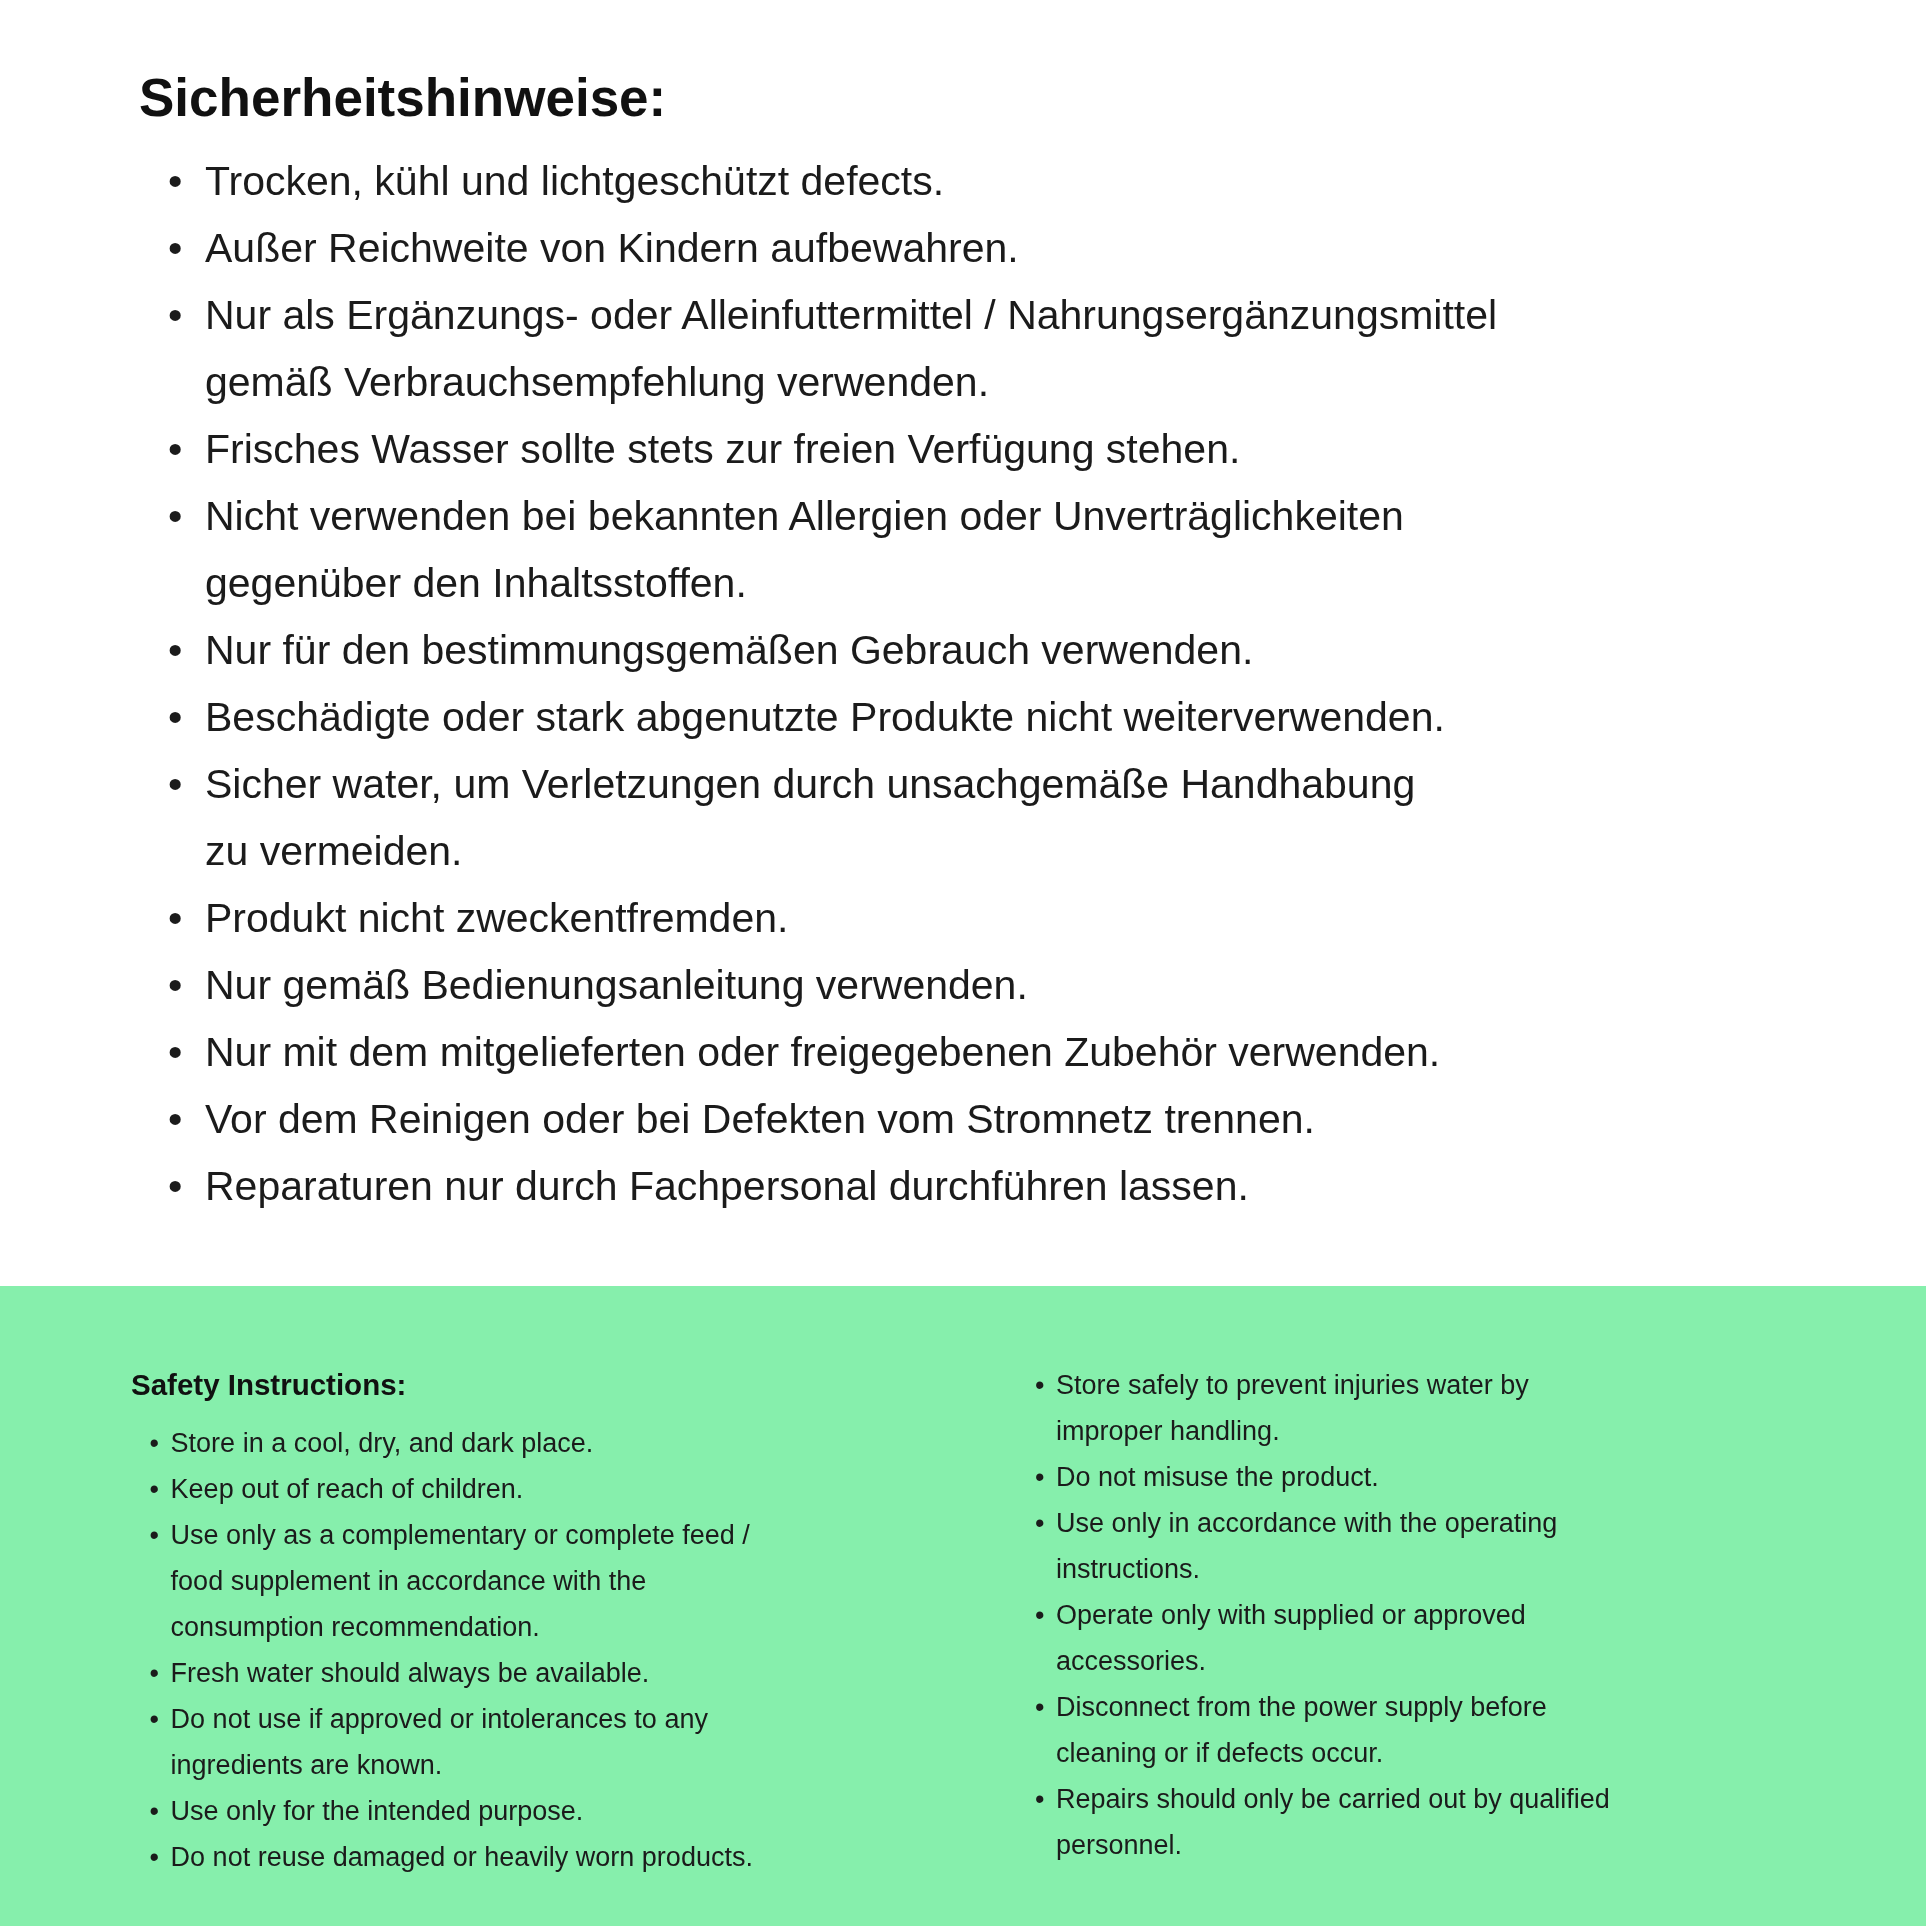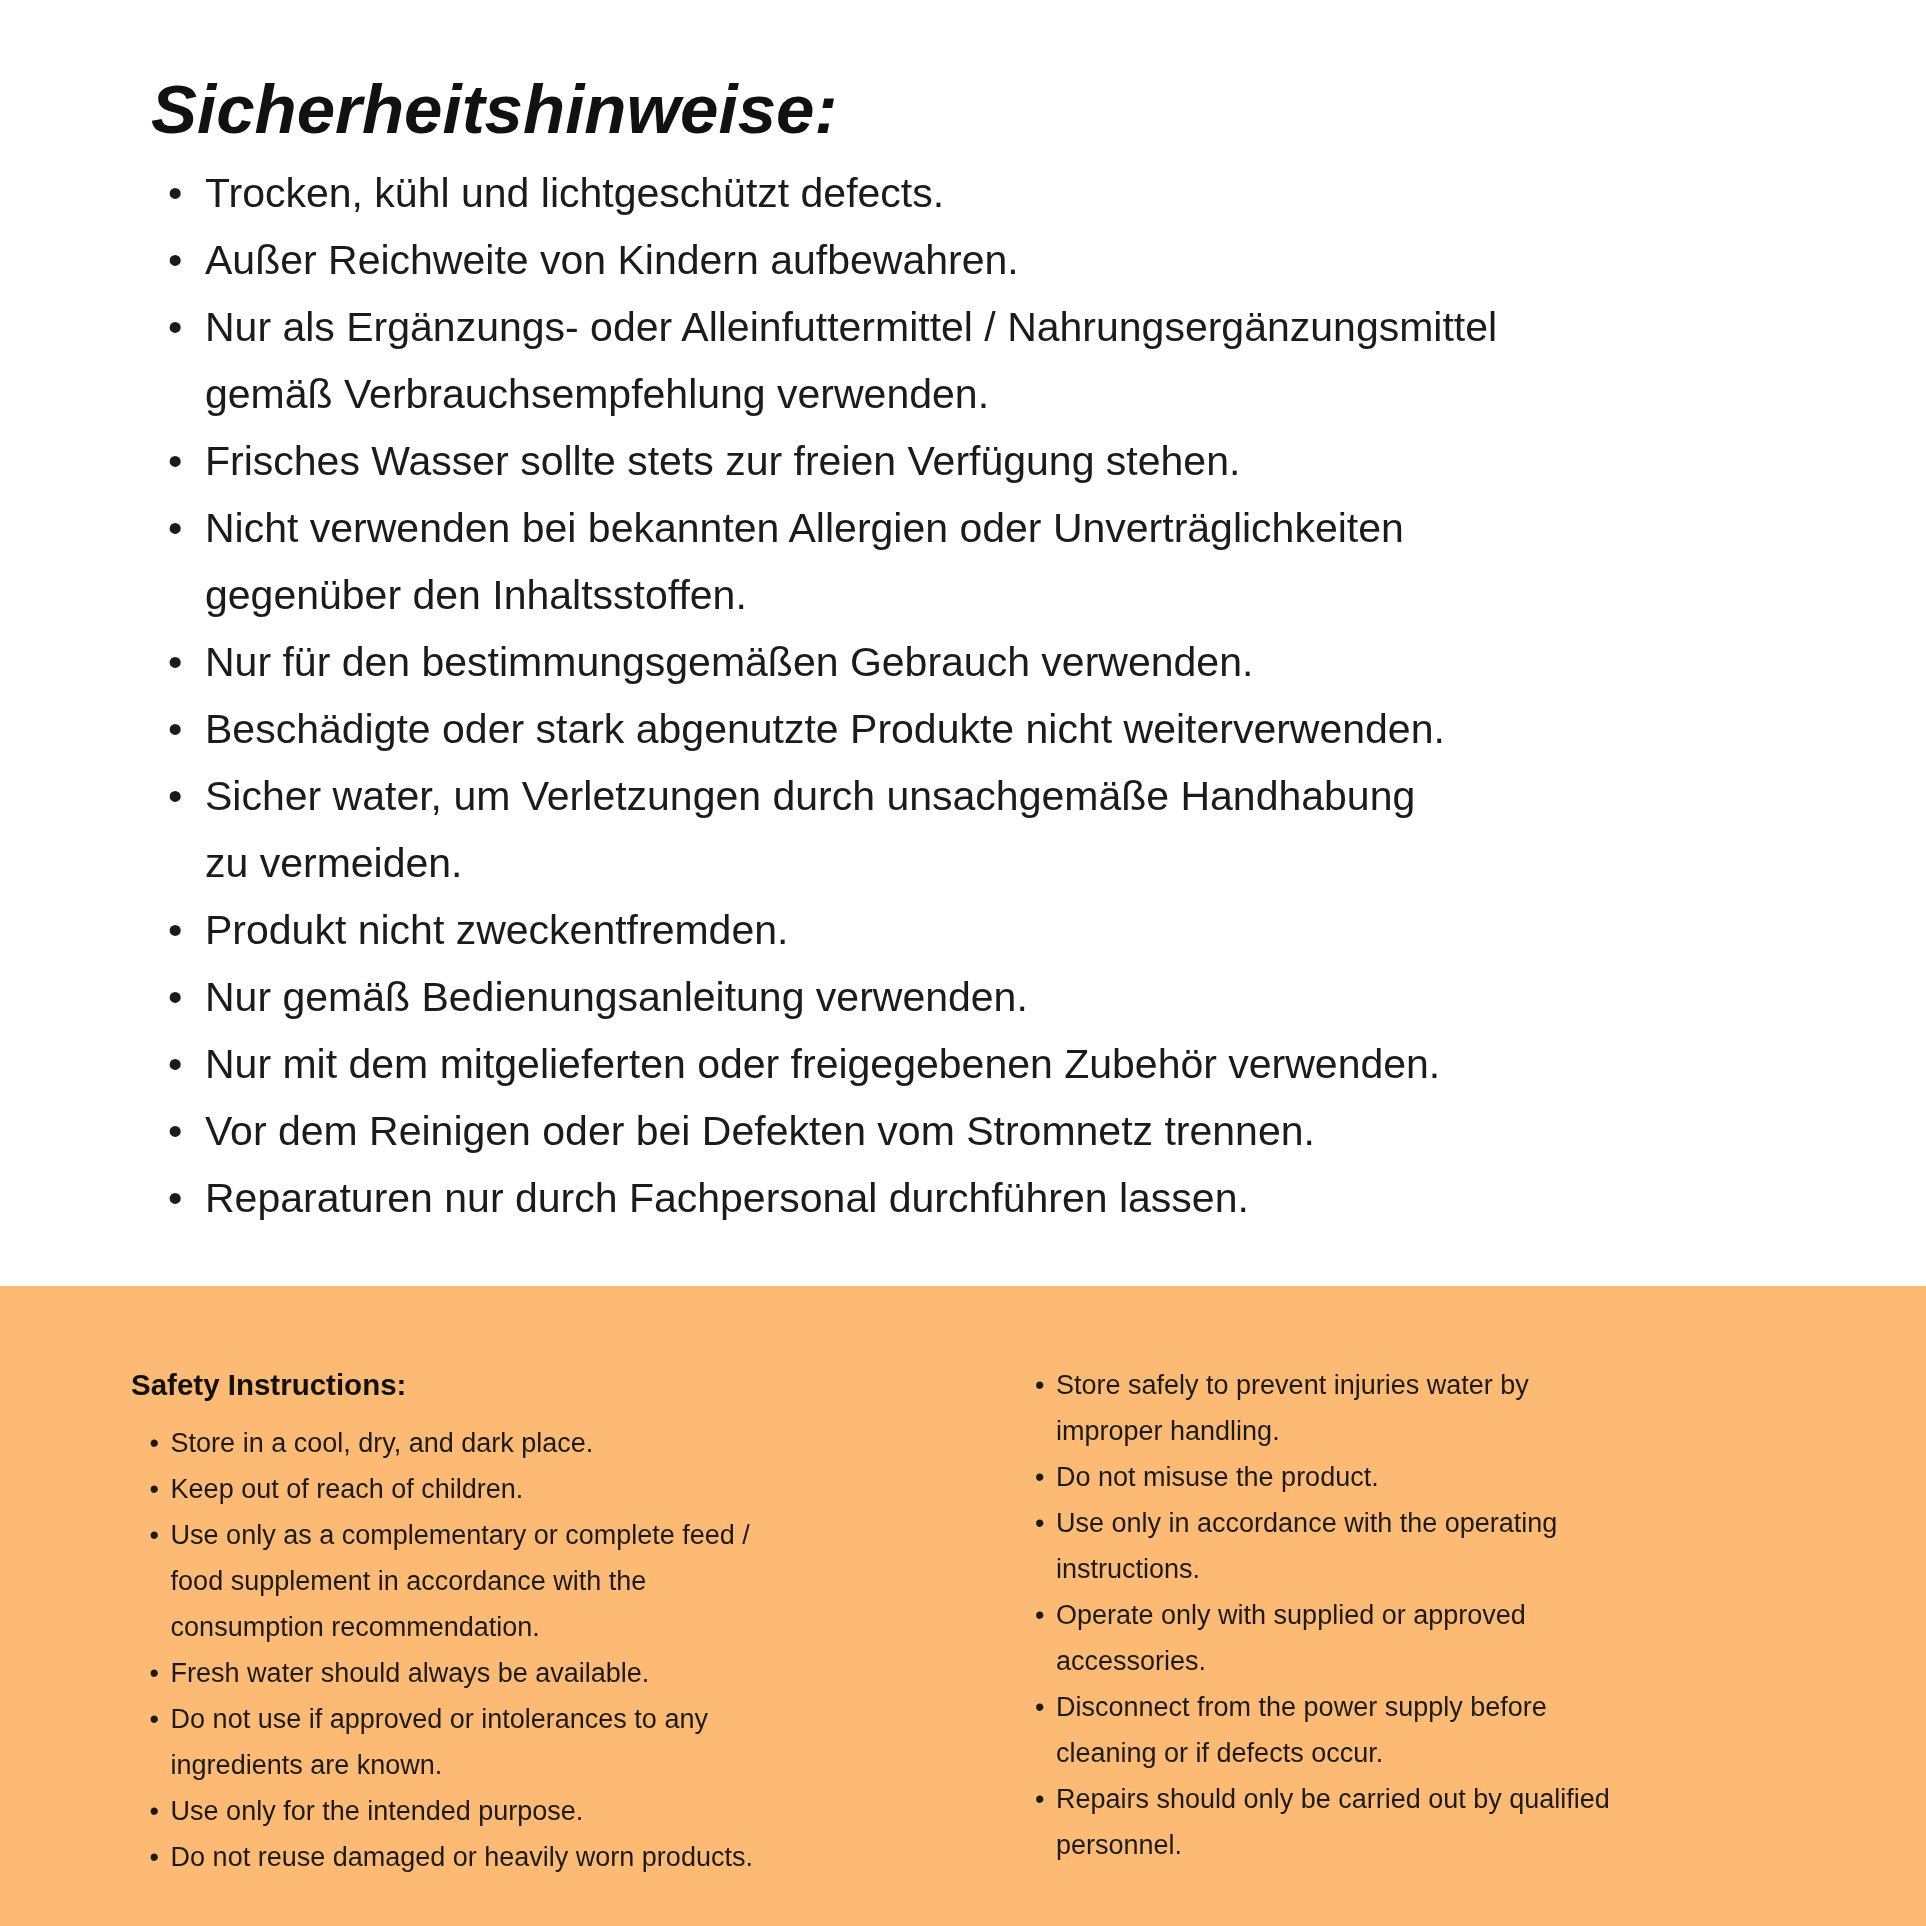--- a/index.html
+++ b/index.html
@@ -15,40 +15,39 @@
   .page{
     position:relative;
     width:1926px;
     height:1926px;
   }
   
   .de-section{
     padding:67px 0 0 135px;
   }
   .de-heading{
-    font-size:69px;
+    font-size:53px;
     line-height:53px;
     font-weight:700;
     color:#111111;
-    margin:16px;
-    font-style:italic;
+    margin:4px;
   }
   .de-list{
     margin:24px 0 0 33px;
     font-size:41px;
     line-height:67px;
   }
   
   .en-section{
     position:absolute;
     left:0;
     top:1286px;
     width:1926px;
     height:640px;
-    background:#fdba74;
+    background:#86efac;
   }
   .en-left{
     position:absolute;
     left:131px;
     top:76px;
     width:873px;
   }
   .en-right{
     position:absolute;
     left:1035px;

